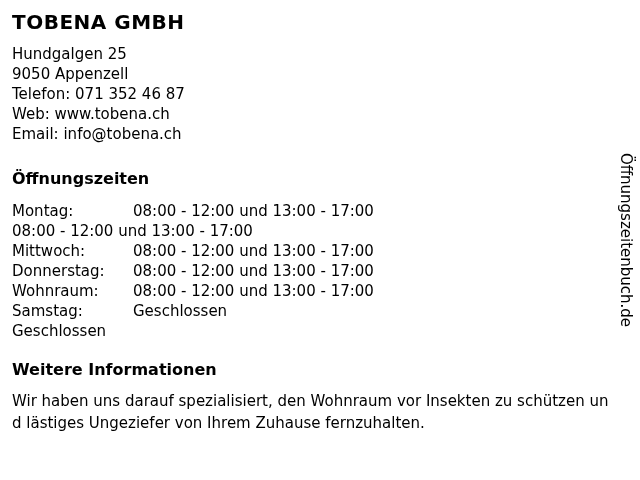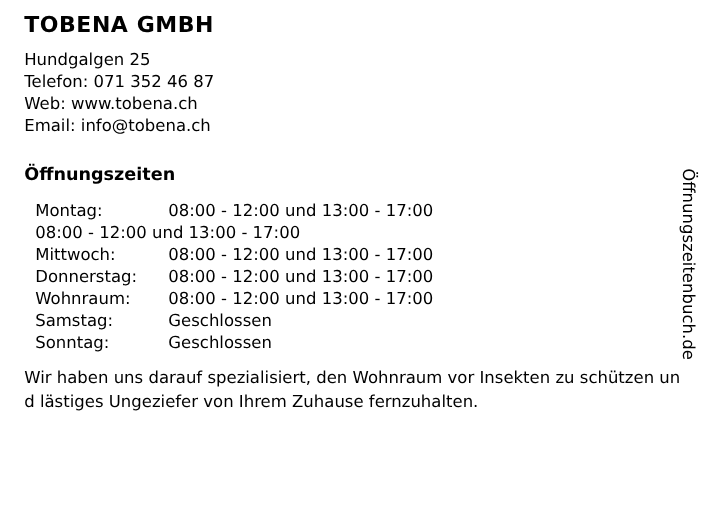--- a/index.html
+++ b/index.html
@@ -11,21 +11,21 @@
     width: 640px;
     height: 480px;
     overflow: hidden;
     position: relative;
     font-family: "DejaVu Sans", "Liberation Sans", sans-serif;
     color: #000000;
   }
   .content {
     position: absolute;
     top: 10px;
-    left: 22px;
+    left: 12px;
     width: 598px;
   }
   .company-name {
     font-size: 20px;
     font-weight: bold;
     letter-spacing: 0.5px;
     margin: 0 0 10px 0;
   }
   .contact-block {
     font-size: 15px;
@@ -34,21 +34,20 @@
   .contact-line { white-space: nowrap; }
   .section-title {
     font-size: 16px;
     font-weight: bold;
     margin: 25px 0 0 0;
   }
   .hours-table {
     margin-top: 13px;
     font-size: 15px;
     line-height: 20px;
-    margin-left: 10px;
   }
   .hours-row { display: flex; }
   .hours-day {
     width: 121px;
     flex: 0 0 121px;
   }
   .hours-value { white-space: nowrap; }
   .info-title { margin-top: 19px; }
   .info-text {
     margin: 11px 0 0 0;
@@ -69,20 +68,21 @@
 </style>
 </head>
 <body>
 
 <div class="content">
 
   <h1 class="company-name">TOBENA GMBH</h1>
 
   <div class="contact-block">
     <div class="contact-line">Hundgalgen 25</div>
+    <div class="contact-line">9050 Appenzell</div>
     <div class="contact-line">
       <span>Telefon:</span>
       <span>071 352 46 87</span>
     </div>
     <div class="contact-line">
       <span>Web:</span>
       <span>www.tobena.ch</span>
     </div>
     <div class="contact-line">
       <span>Email:</span>
@@ -116,23 +116,23 @@
     <span class="hours-day">Wohnraum:</span>
     <span class="hours-value">08:00 - 12:00 und 13:00 - 17:00</span>
   </div>
 
   <div class="hours-row">
     <span class="hours-day">Samstag:</span>
     <span class="hours-value">Geschlossen</span>
   </div>
 
   <div class="hours-row">
-    <span class="hours-day">Sonntag:</span>
     <span class="hours-value">Geschlossen</span>
   </div>
 </div>
 
+  <h2 class="section-title info-title">Weitere Informationen</h2>
 
   <p class="info-text">Wir haben uns darauf spezialisiert, den Wohnraum vor Insekten zu schützen und lästiges Ungeziefer von Ihrem Zuhause fernzuhalten.</p>
 
 </div>
 
 <div class="watermark">Öffnungszeitenbuch.de</div>
 
 </body></html>

